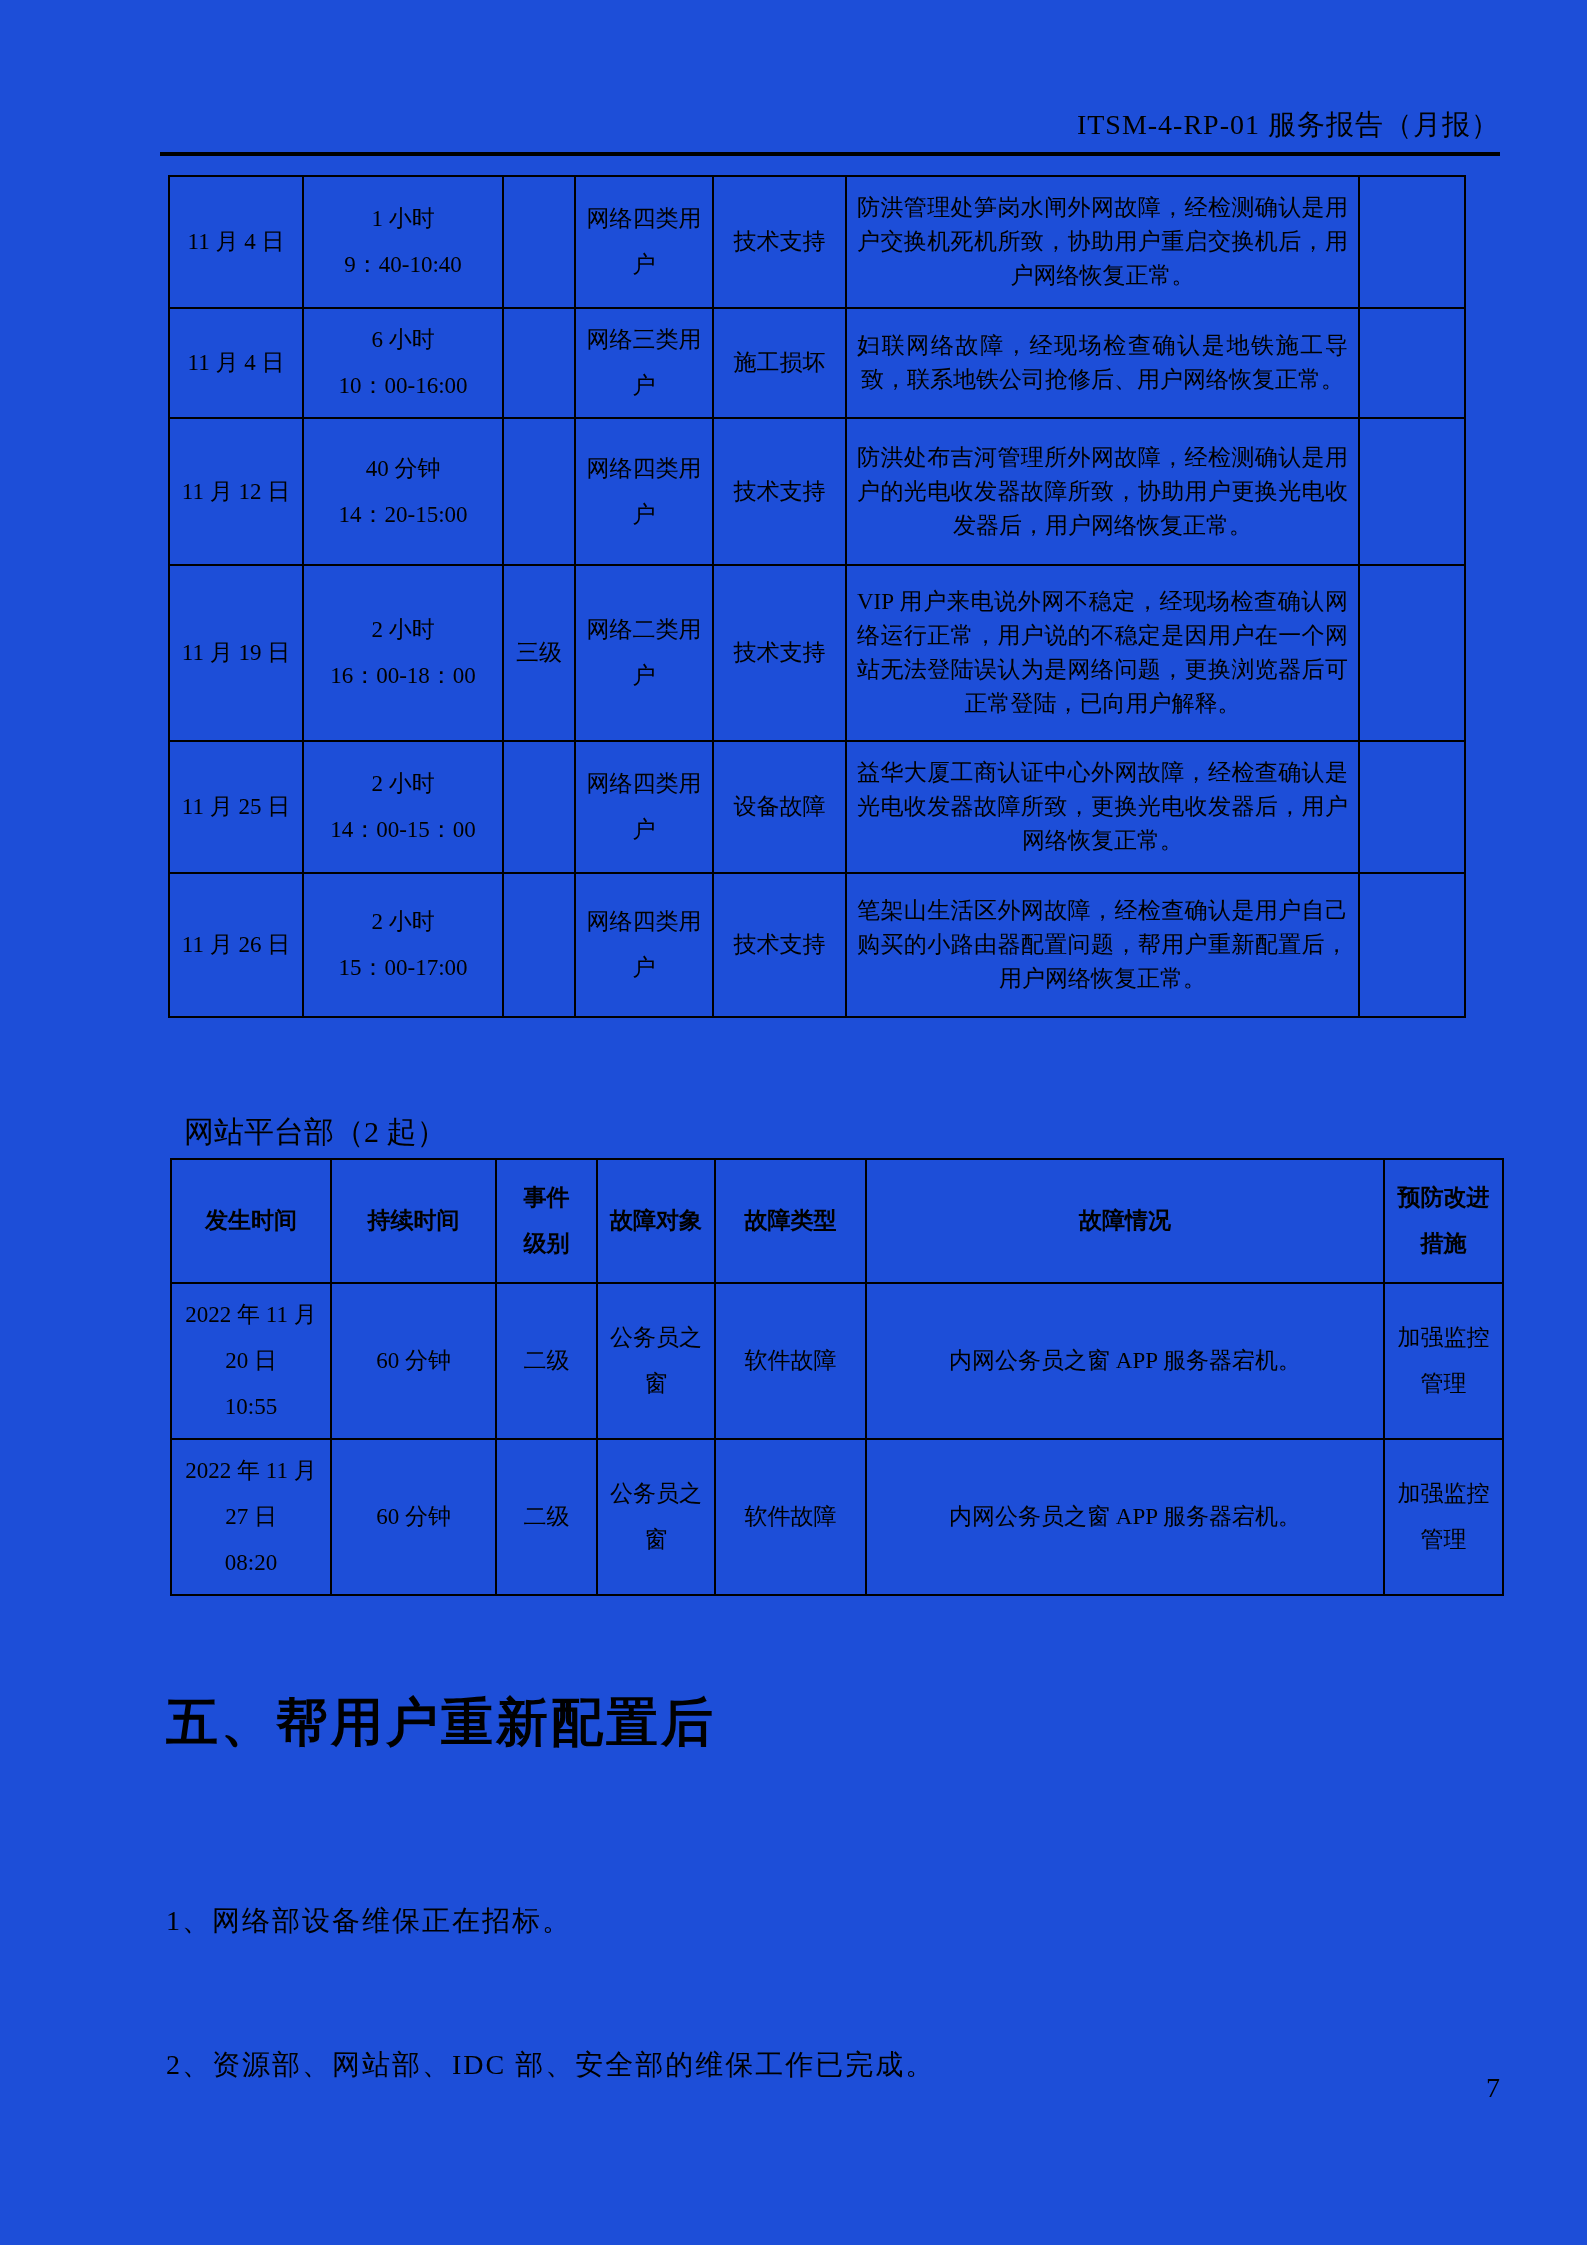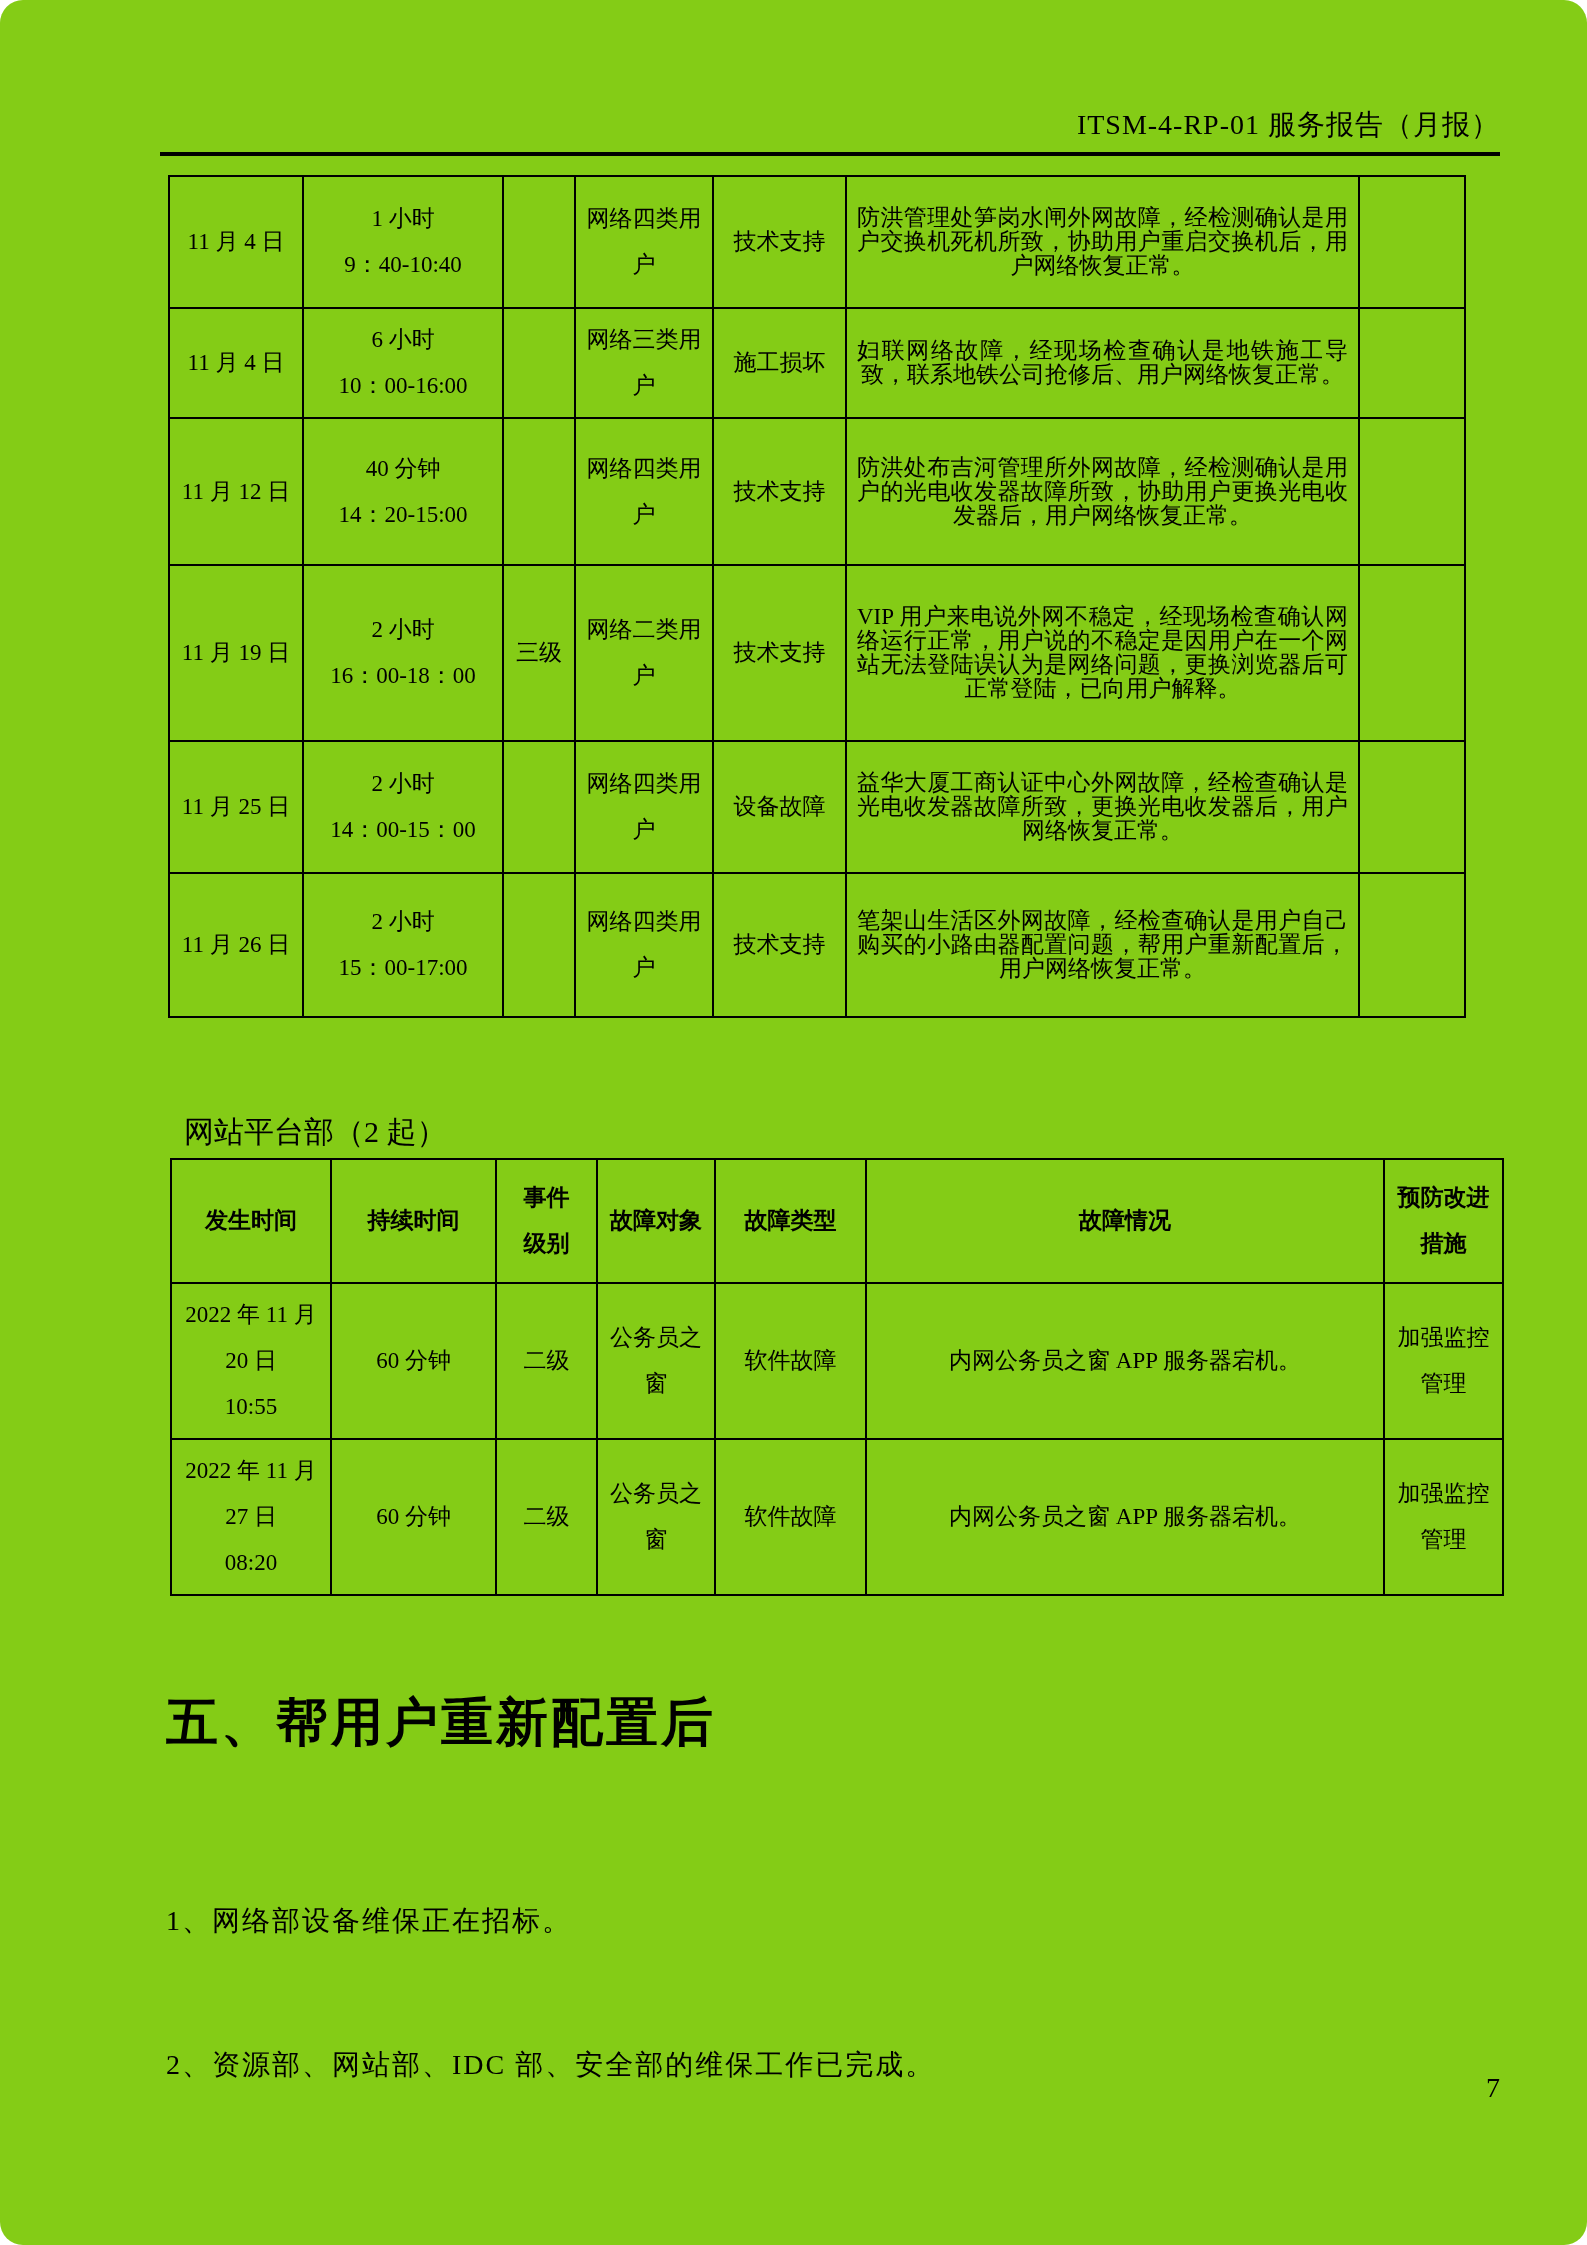--- a/index.html
+++ b/index.html
@@ -5,23 +5,22 @@
   * { margin: 0; padding: 0; box-sizing: border-box; }
   html, body { background: #ffffff; }
   body {
     width: 1587px; height: 2245px;
     font-family: "Liberation Serif", "DejaVu Serif", serif;
     color: #000000;
   }
   .page {
     position: relative;
     width: 1587px; height: 2245px;
-    background: #84cc16;
+    background: #1d4ed8;
     overflow: hidden;
-    border-radius: 23px;
   }
 
   
   .doc-header {
     position: absolute;
     top: 106px; left: 160px; width: 1340px;
     text-align: right;
     font-size: 28px;
     letter-spacing: 1px;
     white-space: nowrap;
@@ -52,21 +51,21 @@
 
   
   .tbl-incidents {
     position: absolute;
     left: 168px; top: 175px;
     width: 1296px;
   }
   .tbl-incidents td.c-desc {
     text-align: justify;
     text-align-last: center;
-    line-height: 24px;
+    line-height: 34px;
     padding: 0 10px;
   }
   .tbl-incidents td.c-target { padding: 0 4px; }
 
   
   .section-title {
     position: absolute;
     left: 184px; top: 1112px;
     font-size: 30px;
     font-weight: normal;

